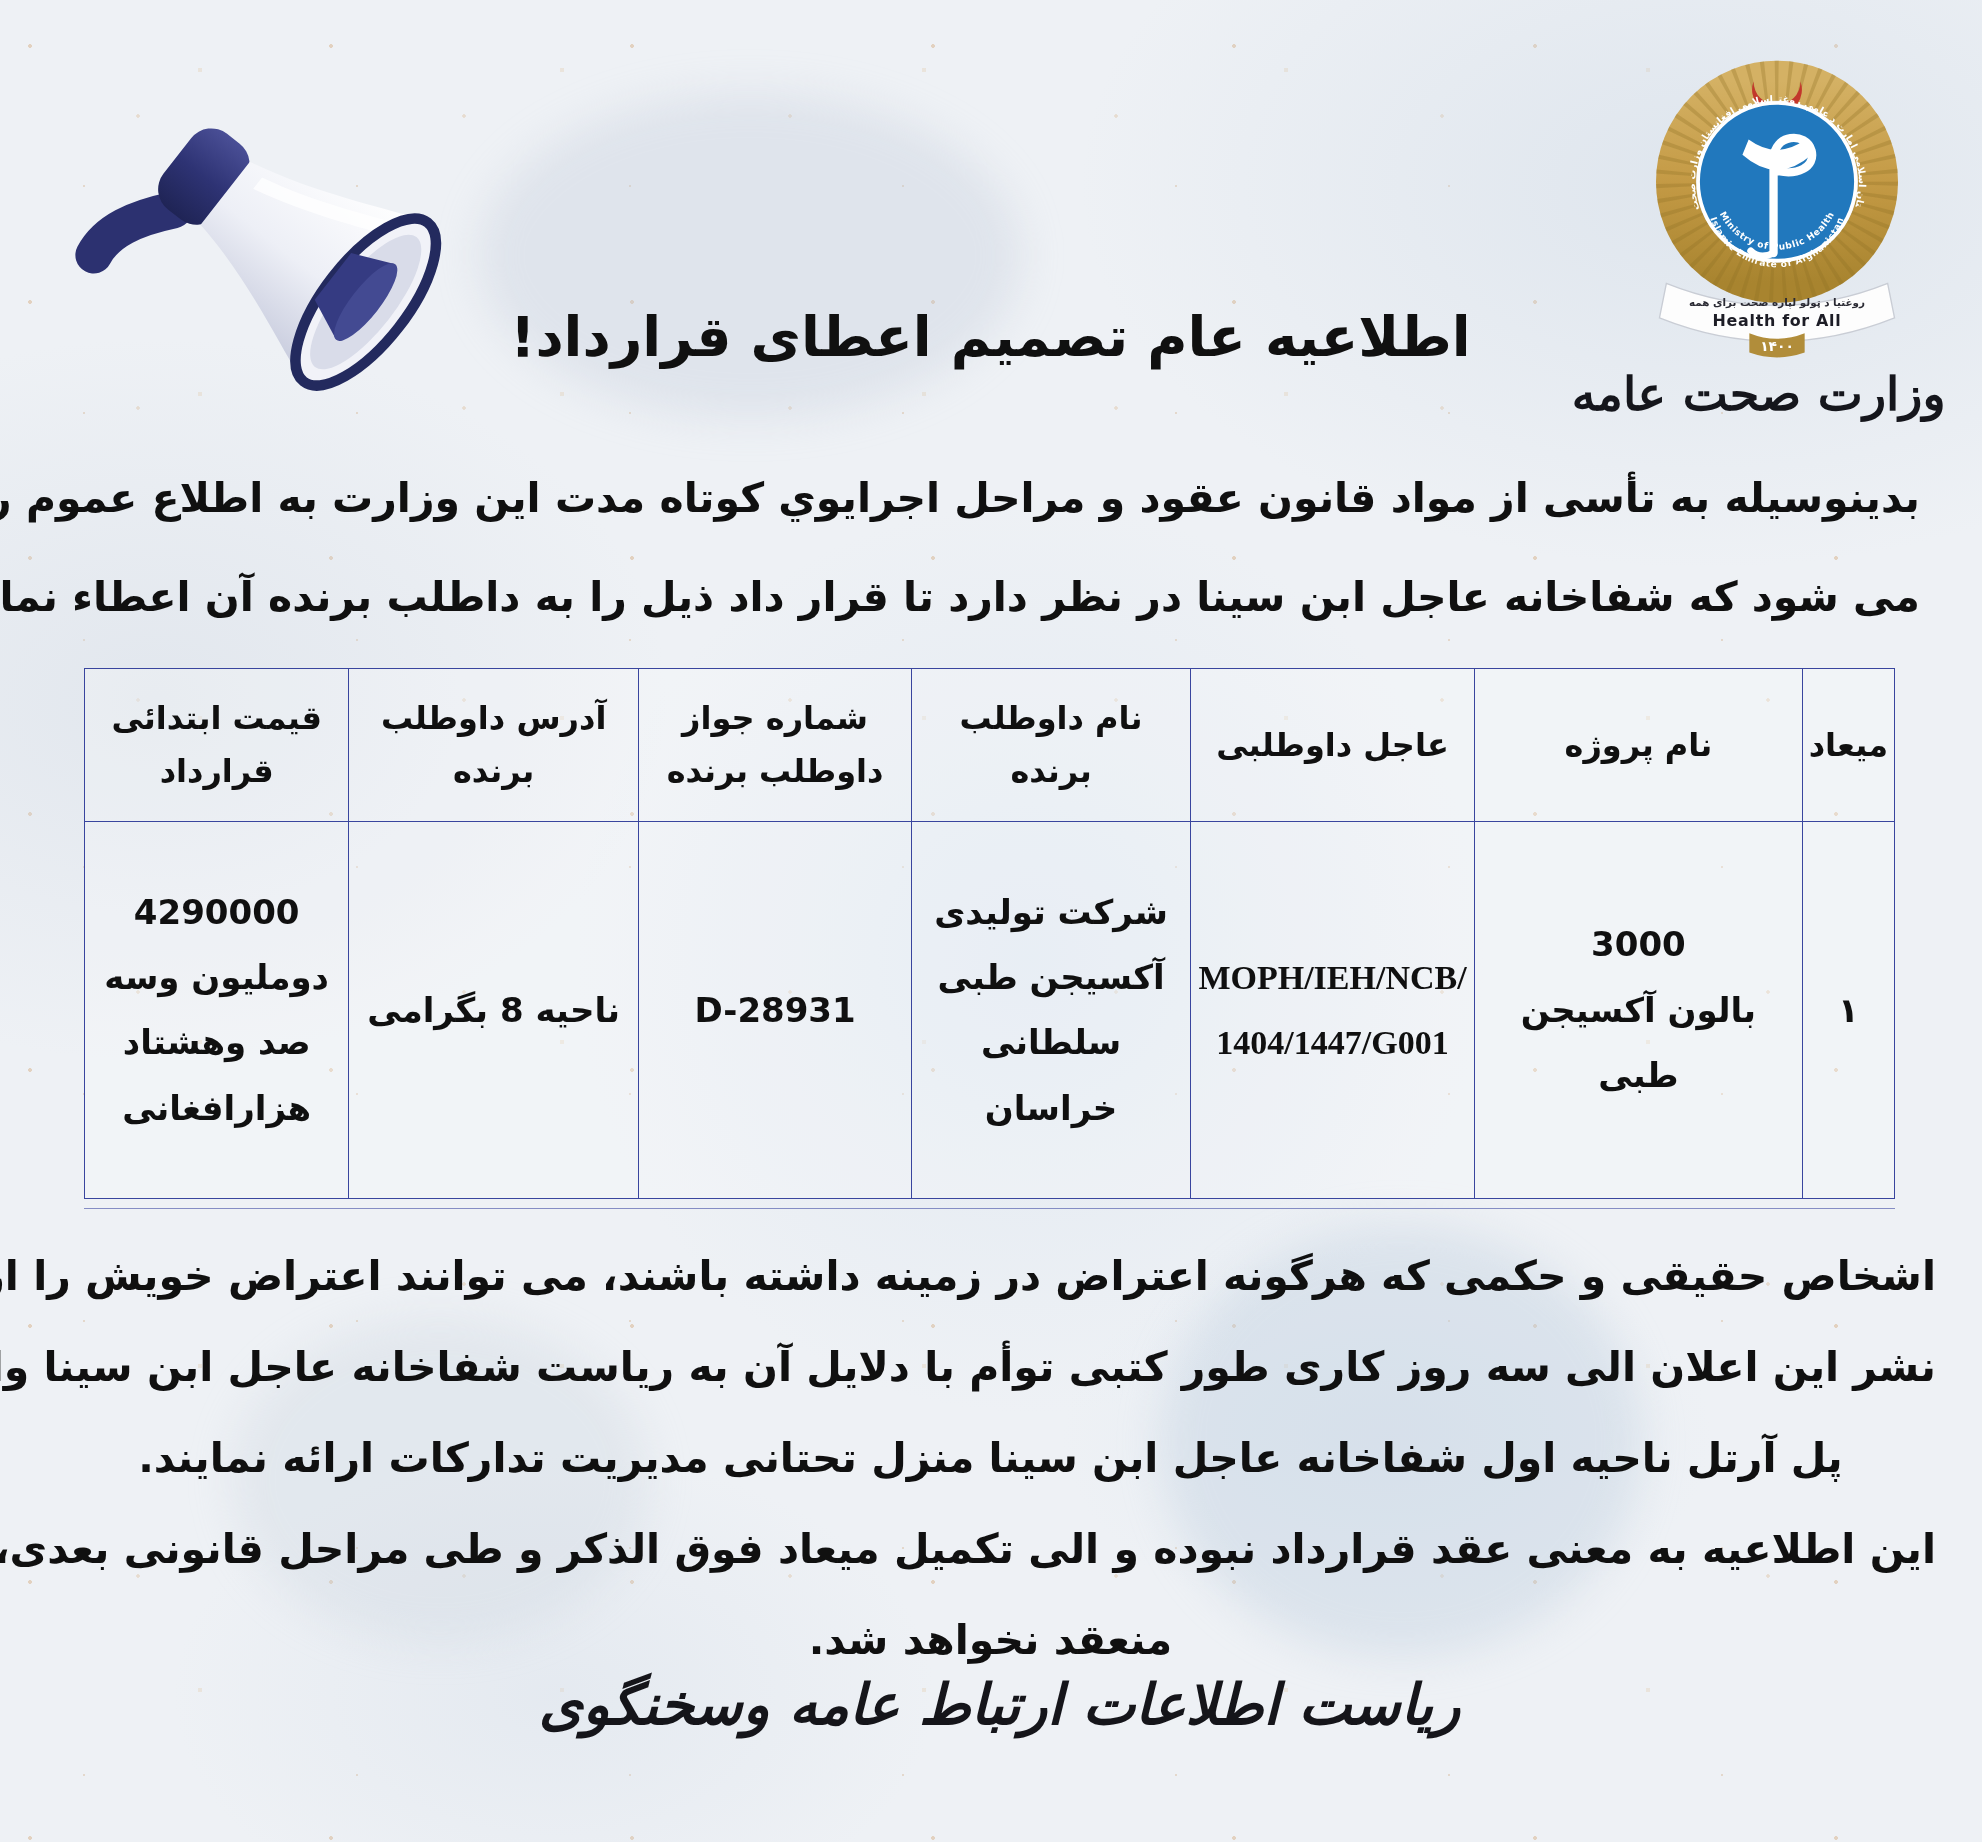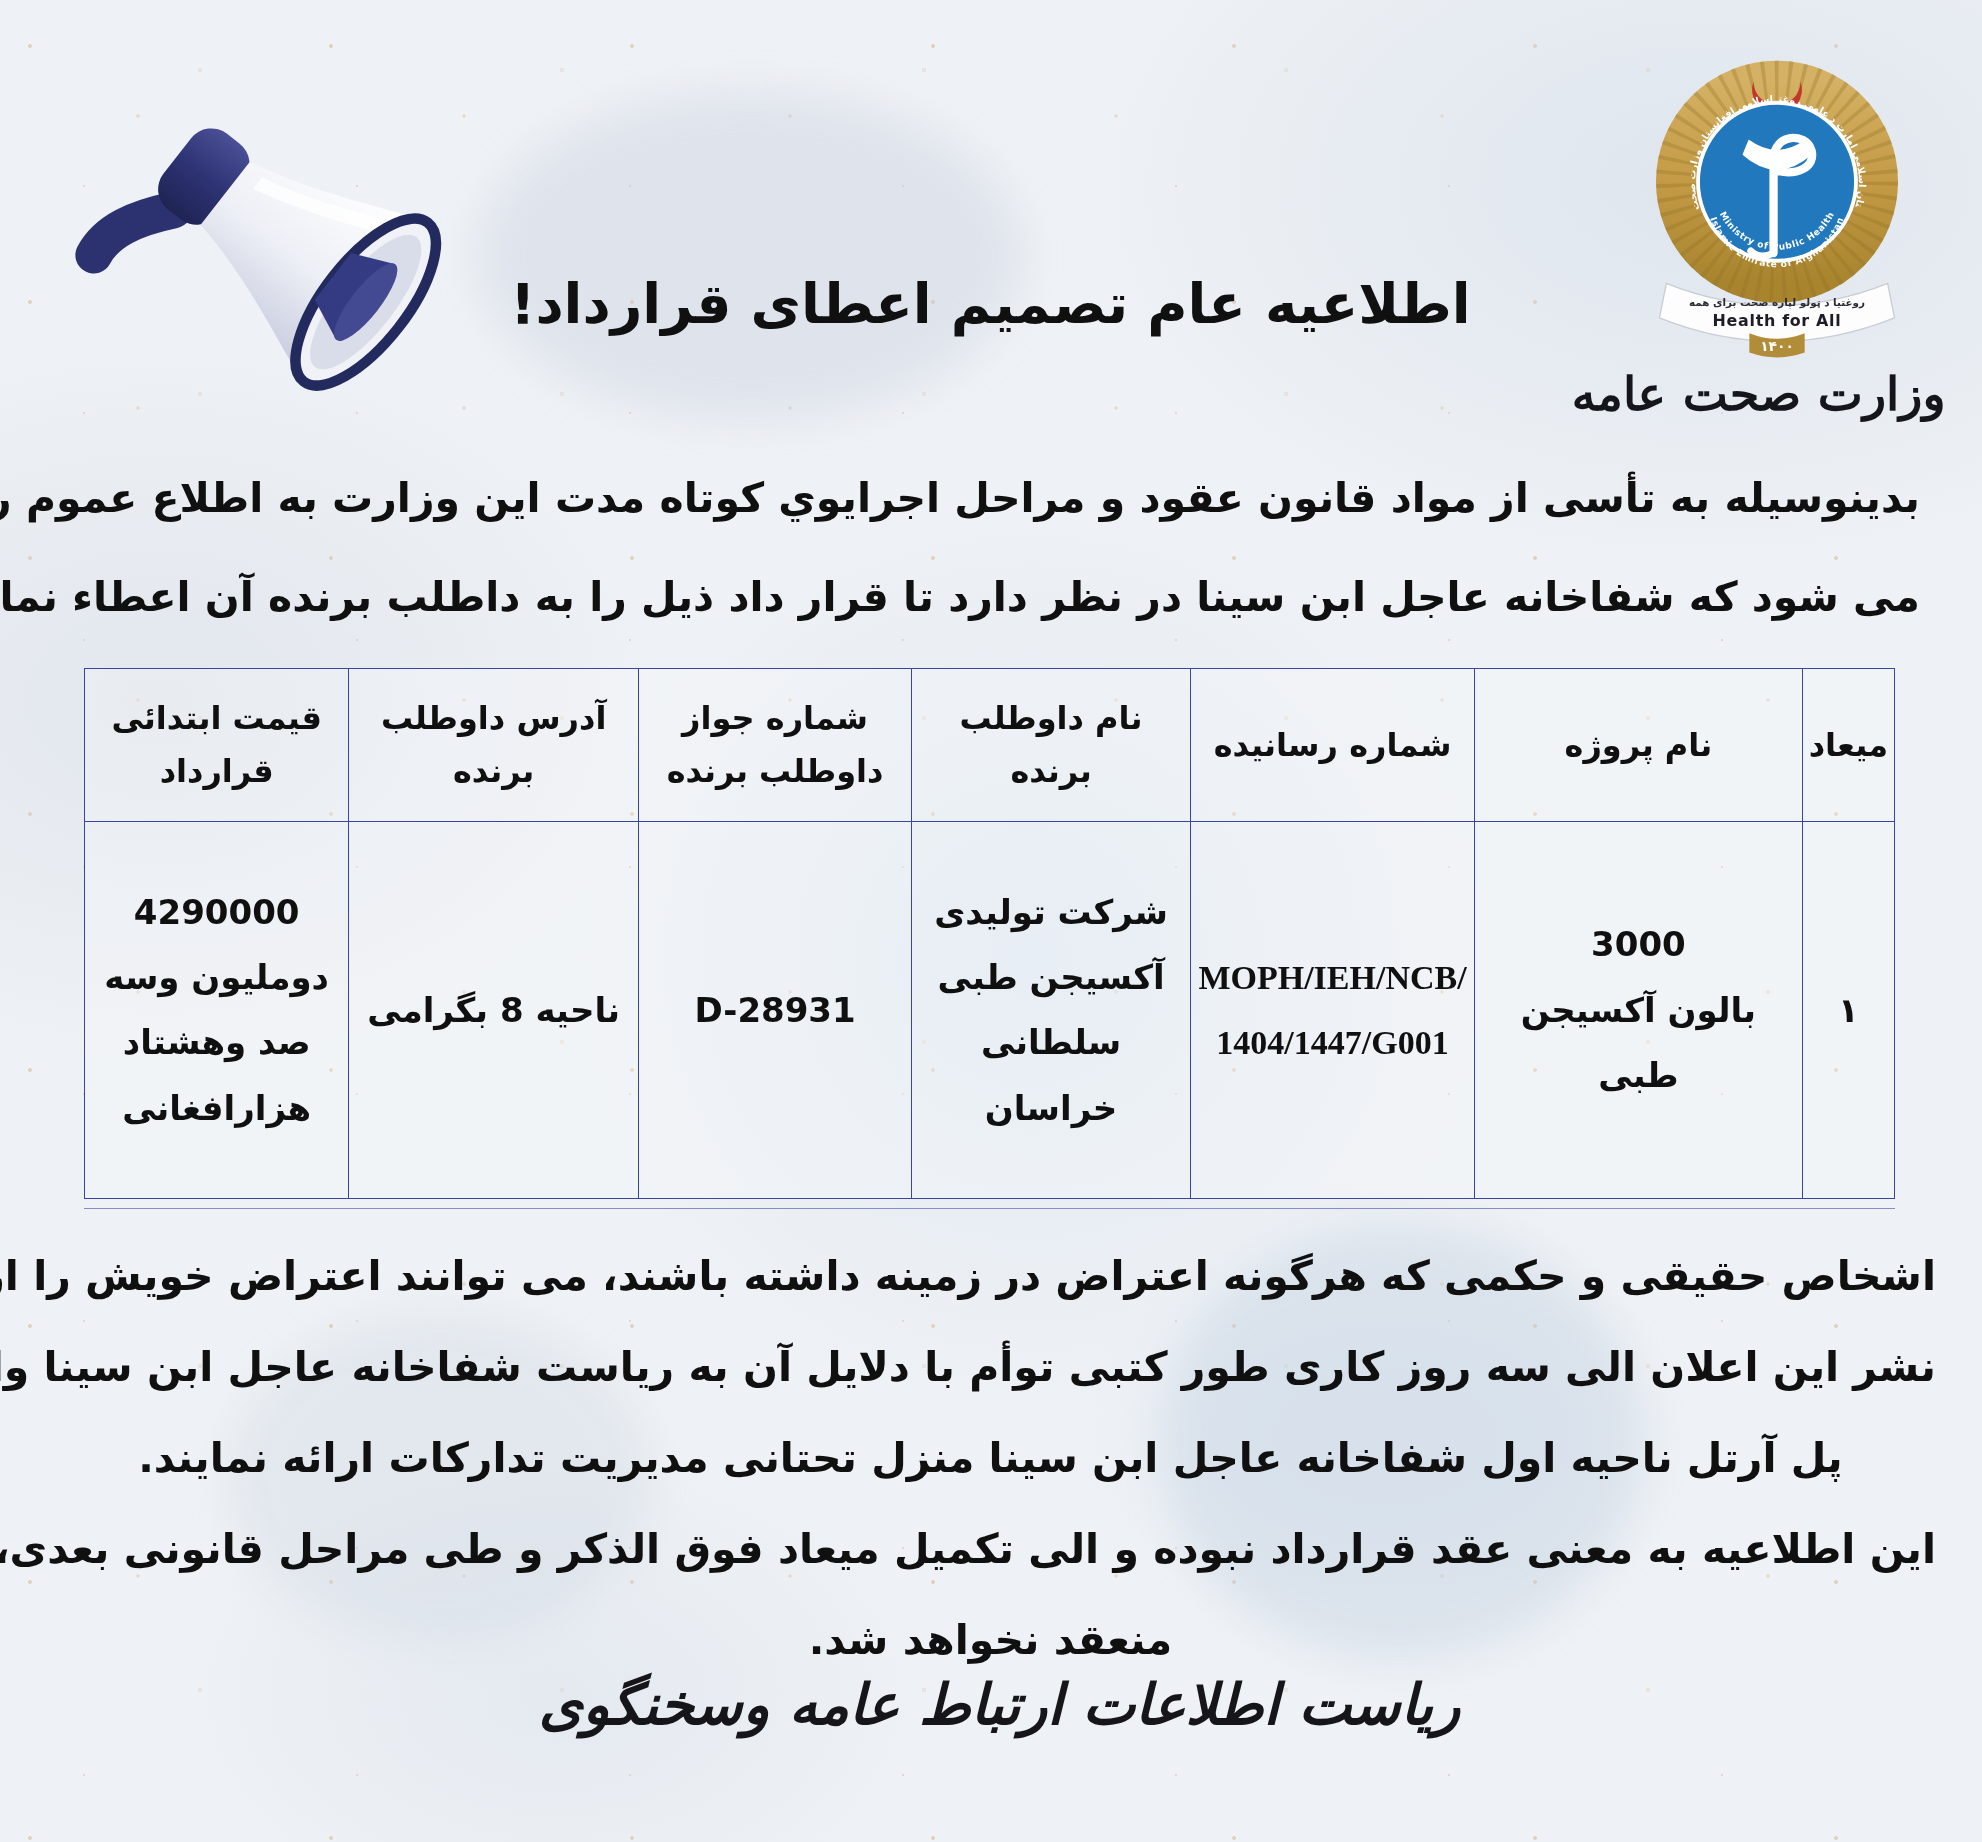--- a/index.html
+++ b/index.html
@@ -29,21 +29,21 @@
   
   .megaphone{position:absolute;left:74px;top:51px;width:424px;height:376px;}
   .logo-block{position:absolute;left:1615px;top:40px;width:325px;text-align:center;}
   .logo-svg{width:310px;height:325px;display:block;margin:0 auto;}
   .logo-wordmark{
     margin-top:1.5px;font-family:"DejaVu Serif", serif;font-weight:bold;
     font-size:46px;letter-spacing:0.8px;color:#15161c;white-space:nowrap;
     transform:scaleX(1.04);
   }
   .title{
-    position:absolute;top:272px;right:0;left:0;text-align:center;
+    position:absolute;top:305px;right:0;left:0;text-align:center;
     font-size:55px;font-weight:bold;letter-spacing:0;
   }
 
   
   .intro{position:absolute;top:449px;right:62px;left:62px;text-align:center;font-weight:bold;}
   .intro-line{font-size:41px;line-height:99px;white-space:nowrap;}
 
   
   .contract-table{
     position:absolute;top:668px;right:87px;
@@ -178,21 +178,21 @@
         <col style="width:15.7%">
       <col style="width:15.4%">
         <col style="width:15.1%">
         <col style="width:16.0%">
         <col style="width:14.6%">
     </colgroup>
     <thead>
       <tr>
         <th>میعاد</th>
         <th>نام پروژه</th>
-        <th>شماره رسانیده</th>
+        <th>عاجل داوطلبی</th>
         <th>نام داوطلب برنده</th>
         <th>شماره جواز
 داوطلب برنده</th>
         <th>آدرس داوطلب
 برنده</th>
         <th>قیمت ابتدائی
 قرارداد</th>
       </tr>
     </thead>
     <tbody>

